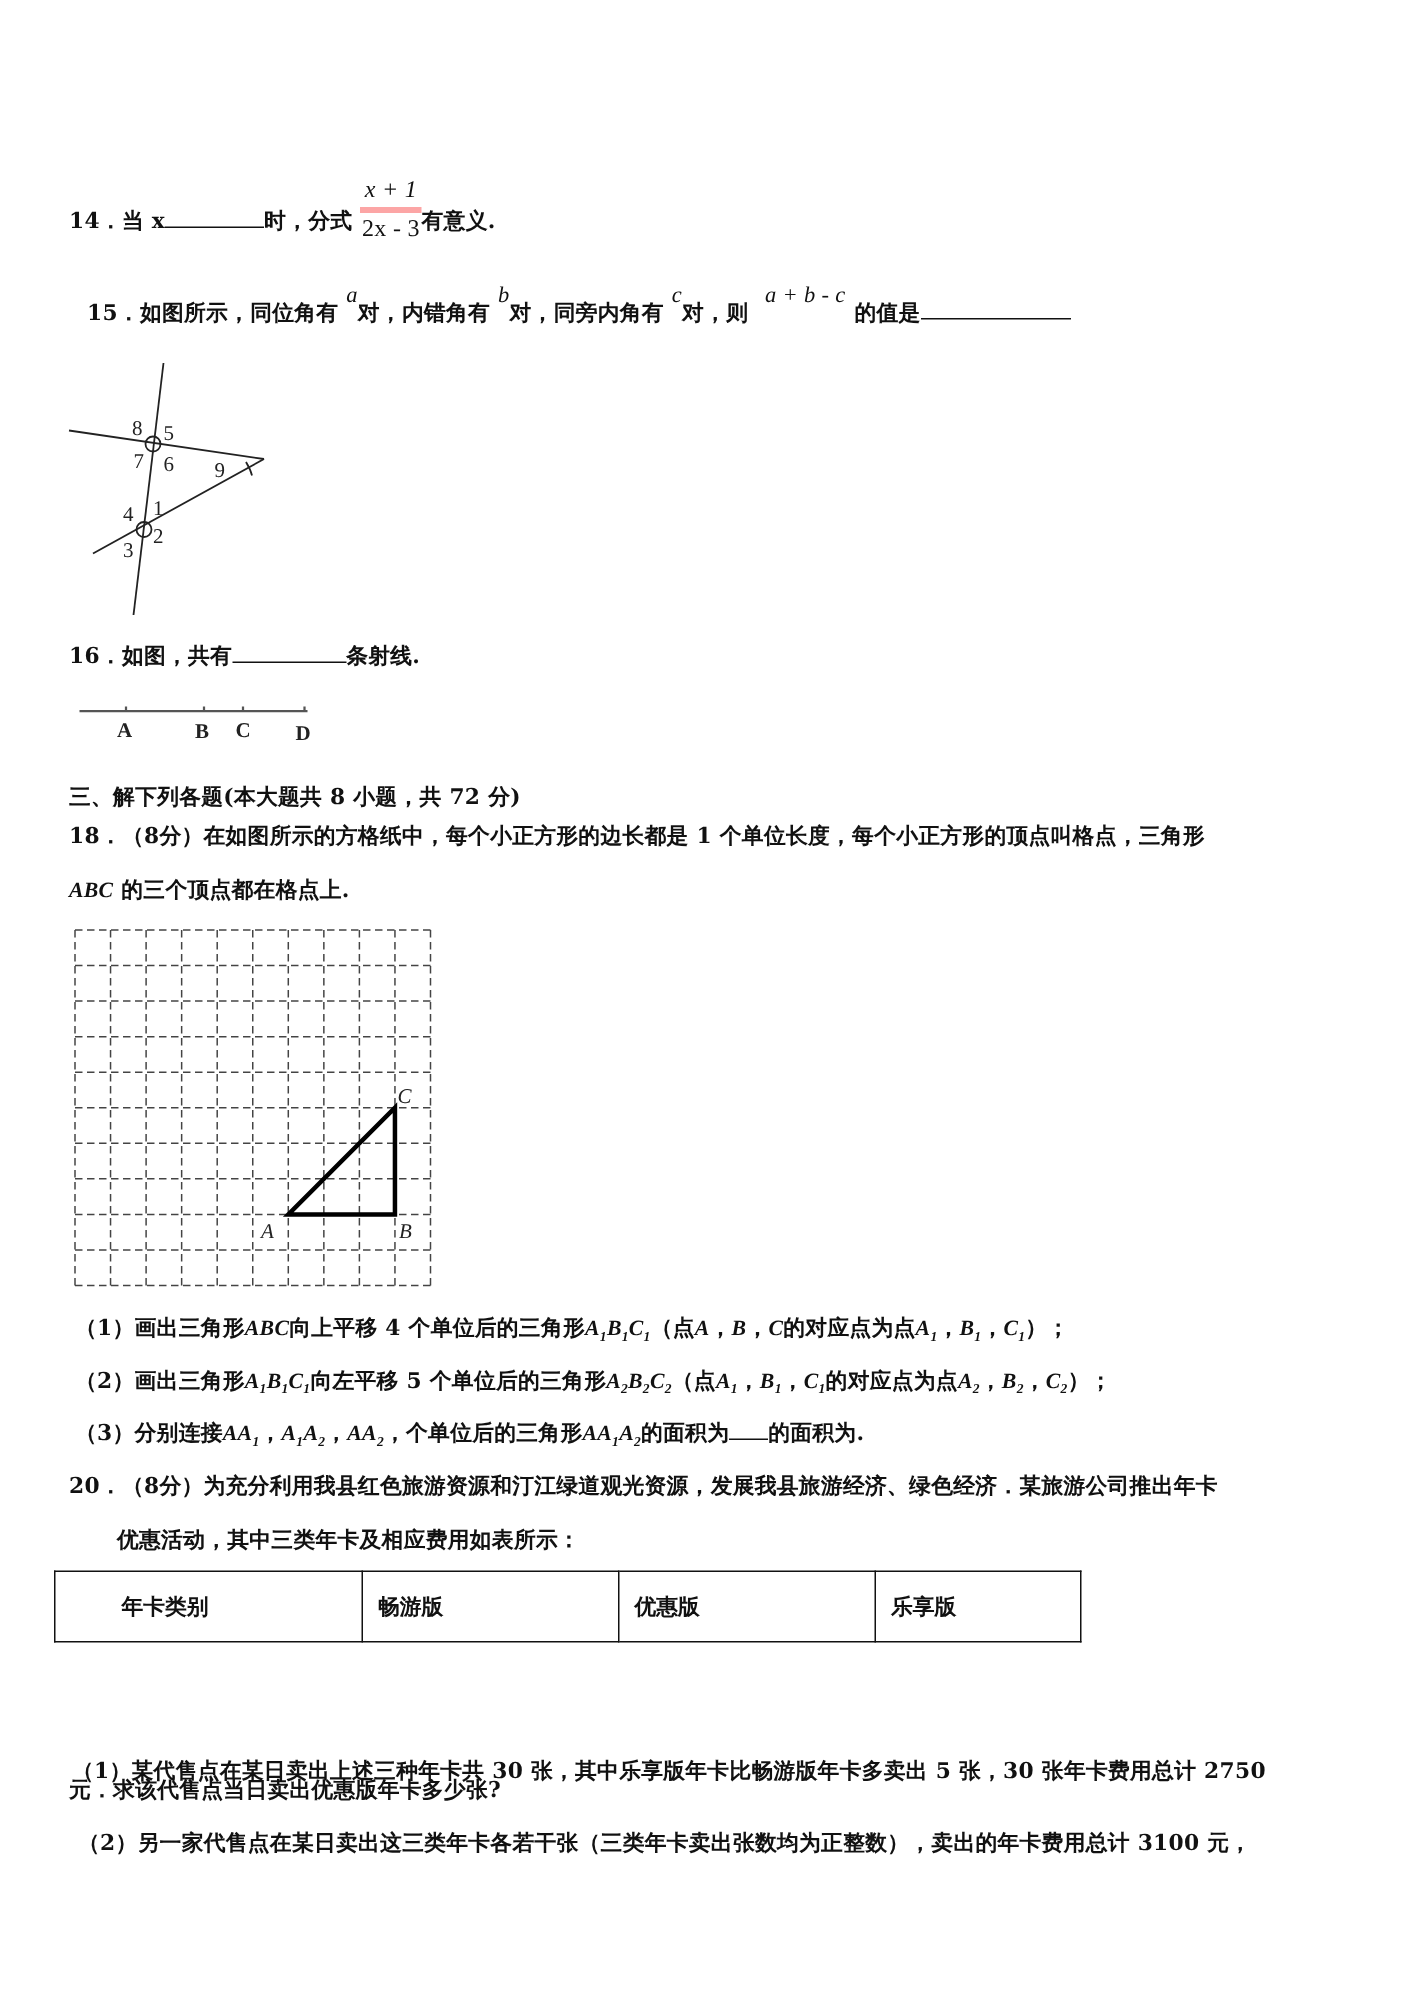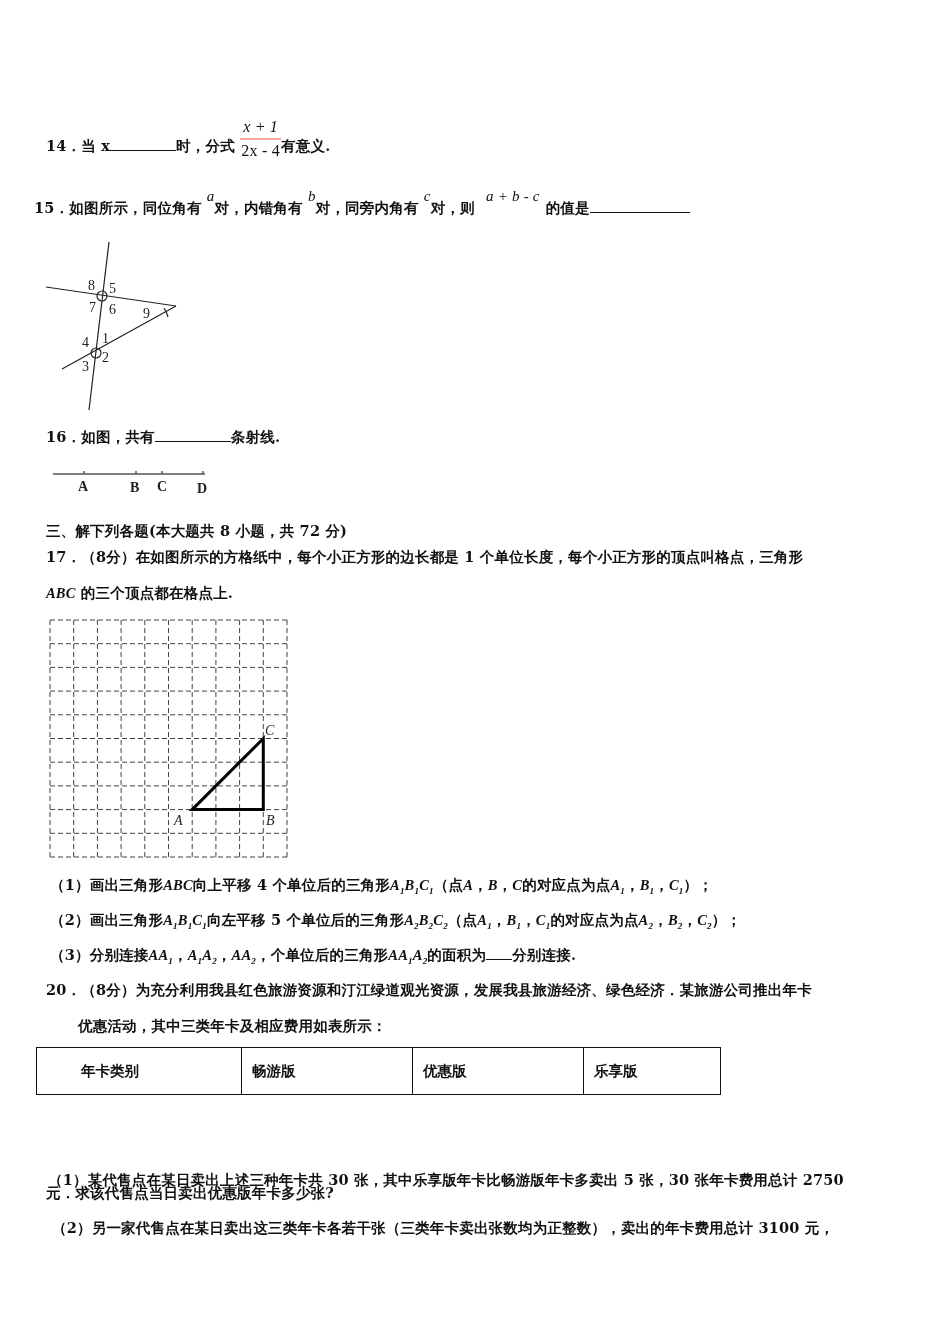--- a/index.html
+++ b/index.html
@@ -5,41 +5,41 @@
   html, body { margin: 0; padding: 0; background: #ffffff; }
   body { width: 950px; height: 1344px; position: relative; overflow: hidden;
          font-family: "DejaVu Serif", "Liberation Serif", serif; color: #111; }
   .abs { position: absolute; white-space: nowrap; }
   .q { font-size: 14.5px; font-weight: bold; letter-spacing: 0.2px; }
   .it { font-style: italic; font-family: "Liberation Serif", serif; font-weight: normal; }
   .itb { font-style: italic; font-family: "Liberation Serif", serif; font-weight: bold; }
   .blank { display: inline-block; border-bottom: 1px solid #111; vertical-align: baseline; height: 12px; }
   .sup { font-family: "Liberation Serif", serif; font-style: italic; font-weight: normal; font-size: 15px; position: relative; top: -12px; }
   .frac { display: inline-block; vertical-align: middle; text-align: center; font-family: "Liberation Serif", serif; font-weight: normal; font-size: 16px; position: relative; top: -10px; }
-  .frac .num { display: block; border-bottom: 2px solid #fca5a5; padding: 0 3px 2px; }
+  .frac .num { display: block; border-bottom: 4px solid #fca5a5; padding: 0 3px 2px; }
   .frac .den { display: block; padding-top: 2px; }
   sub { font-size: 9px; }
   table.fees { position: absolute; left: 36px; top: 1047px; border-collapse: collapse; width: 685px; }
   table.fees td { border: 1px solid #111; height: 46px; padding: 0 0 0 10px; font-size: 14.5px; font-weight: bold; vertical-align: middle; }
   table.fees td:nth-child(1) { width: 160px; padding-left: 44px; }
   table.fees td:nth-child(2) { width: 160px; }
   table.fees td:nth-child(3) { width: 160px; }
 </style>
 </head>
 <body>
 
 <div class="abs q" style="left:46px; top:126px;">
   <span>14．</span><span>当 x</span><span class="blank" style="width:66px;"></span><span>时，分式</span>
   <span class="frac" style="top:-8px;">
     <span class="num it">x + 1</span>
-    <span class="den">2x - 4</span>
+    <span class="den">2x - 3</span>
   </span><span>有意义.</span>
 </div>
 
-<div class="abs q" style="left:34px; top:199px;text-align:center;">
+<div class="abs q" style="left:58px; top:199px;text-align:center;">
   <span>15．</span><span>如图所示，同位角有</span>
   <span class="sup">a</span><span>对，内错角有</span>
   <span class="sup">b</span><span>对，同旁内角有</span>
   <span class="sup">c</span><span>对，则</span>
   <span class="sup" style="margin:0 6px;">a + b - c</span><span>的值是</span><span class="blank" style="width:100px;"></span>
 </div>
 
 <svg class="abs" style="left:40px; top:235px;" width="150" height="180" viewBox="0 0 150 180">
   <g stroke="#222" stroke-width="1.2" fill="none">
     <line x1="69" y1="7" x2="49" y2="175"></line>
@@ -78,21 +78,21 @@
     <text x="38" y="29">A</text>
     <text x="90" y="30">B</text>
     <text x="117" y="29">C</text>
     <text x="157" y="31">D</text>
   </g>
 </svg>
 
 <div class="abs q" style="left:46px; top:522px;">三、解下列各题(本大题共 8 小题，共 72 分)</div>
 
 <div class="abs q" style="left:46px; top:548px;">
-  <span>17．</span><span>（8分）</span><span>在如图所示的方格纸中，每个小正方形的边长都是 1 个单位长度，每个小正方形的顶点叫格点，三角形</span>
+  <span>18．</span><span>（8分）</span><span>在如图所示的方格纸中，每个小正方形的边长都是 1 个单位长度，每个小正方形的顶点叫格点，三角形</span>
 </div>
 <div class="abs q" style="left:46px; top:584px;">
   <span class="itb">ABC</span><span> 的三个顶点都在格点上.</span>
 </div>
 
 <svg class="abs" style="left:45px; top:615px;" width="250" height="250" viewBox="0 0 250 250">
   <g stroke="#444" stroke-width="1" stroke-dasharray="5,3">
     <line x1="5" y1="5" x2="242" y2="5"></line>
       <line x1="5" y1="28.7" x2="242" y2="28.7"></line>
     <line x1="5" y1="52.4" x2="242" y2="52.4"></line>
@@ -124,21 +124,21 @@
   </g>
 </svg>
 
 <div class="abs q" style="left:50px; top:876px;">
   <span>（1）</span><span>画出三角形</span><span class="itb">ABC</span><span>向上平移 4 个单位后的三角形</span><span class="itb">A<sub>1</sub>B<sub>1</sub>C<sub>1</sub></span><span>（点</span><span class="itb">A</span>，<span class="itb">B</span>，<span class="itb">C</span><span>的对应点为点</span><span class="itb">A<sub>1</sub></span>，<span class="itb">B<sub>1</sub></span>，<span class="itb">C<sub>1</sub></span><span>）；</span>
 </div>
 <div class="abs q" style="left:50px; top:911px;">
   <span>（2）</span><span>画出三角形</span><span class="itb">A<sub>1</sub>B<sub>1</sub>C<sub>1</sub></span><span>向左平移 5 个单位后的三角形</span><span class="itb">A<sub>2</sub>B<sub>2</sub>C<sub>2</sub></span><span>（点</span><span class="itb">A<sub>1</sub></span>，<span class="itb">B<sub>1</sub></span>，<span class="itb">C<sub>1</sub></span><span>的对应点为点</span><span class="itb">A<sub>2</sub></span>，<span class="itb">B<sub>2</sub></span>，<span class="itb">C<sub>2</sub></span><span>）；</span>
 </div>
 <div class="abs q" style="left:50px; top:946px;">
-  <span>（3）</span><span>分别连接</span><span class="itb">AA<sub>1</sub></span>，<span class="itb">A<sub>1</sub>A<sub>2</sub></span>，<span class="itb">AA<sub>2</sub></span><span>，个单位后的三角形</span><span class="itb">AA<sub>1</sub>A<sub>2</sub></span><span>的面积为</span><span class="blank" style="width:26px;"></span><span>分别连接.</span>
+  <span>（3）</span><span>分别连接</span><span class="itb">AA<sub>1</sub></span>，<span class="itb">A<sub>1</sub>A<sub>2</sub></span>，<span class="itb">AA<sub>2</sub></span><span>，个单位后的三角形</span><span class="itb">AA<sub>1</sub>A<sub>2</sub></span><span>的面积为</span><span class="blank" style="width:26px;"></span><span>的面积为.</span>
 </div>
 
 <div class="abs q" style="left:46px; top:981px;">
   <span>20．</span><span>（8分）</span><span>为充分利用我县红色旅游资源和汀江绿道观光资源，发展我县旅游经济、绿色经济．某旅游公司推出年卡</span>
 </div>
 <div class="abs q" style="left:46px; top:1017px;margin-left:32px;">优惠活动，其中三类年卡及相应费用如表所示：</div>
 
 <table class="fees">
   <tbody>
       <tr>

